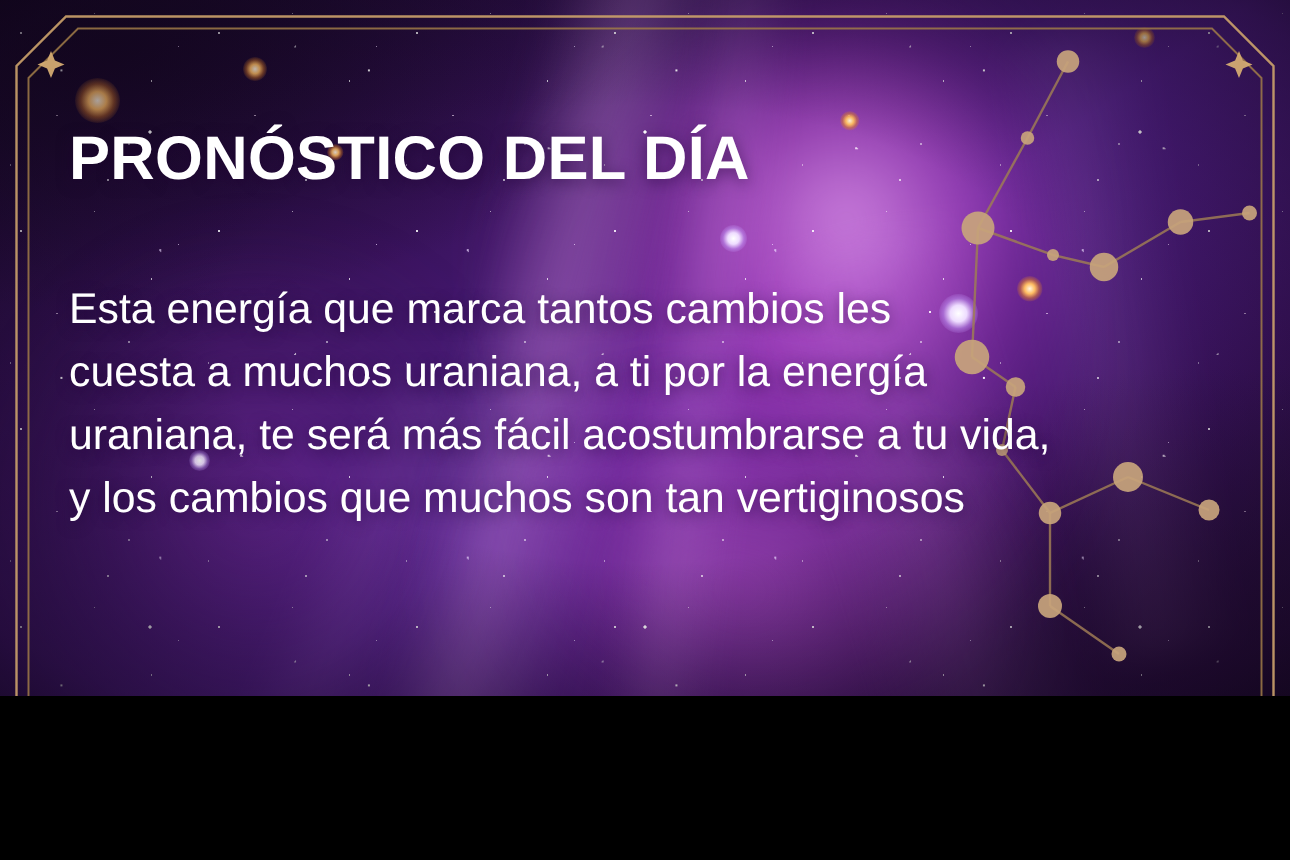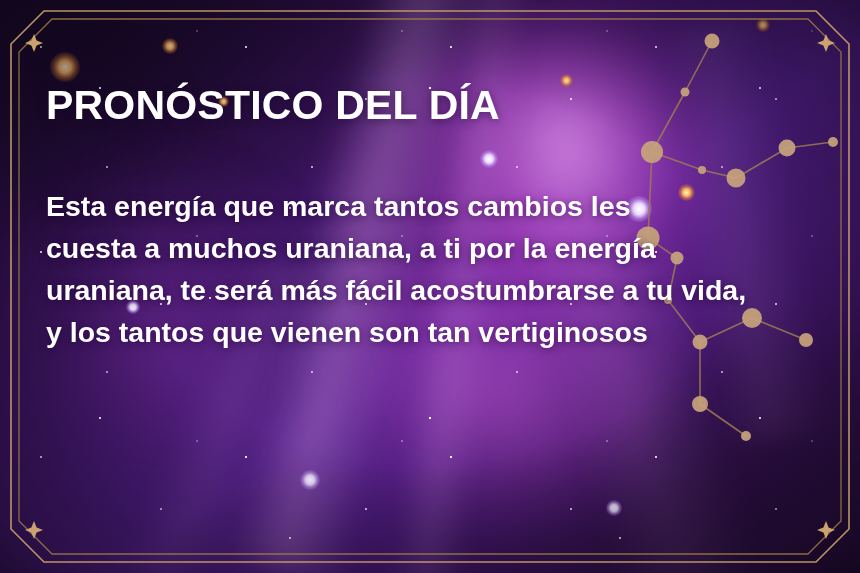--- a/index.html
+++ b/index.html
@@ -8,21 +8,21 @@
     padding: 0;
     background: #000;
   }
   body {
     font-family: "Liberation Sans", sans-serif;
   }
 
   .card {
     position: relative;
     width: 860px;
-    height: 573px;
+    height: 464px;
     overflow: hidden;
     background: #1a0a2c;
     user-select: none;
   }
 
   
   .bg-base {
     position: absolute;
     inset: 0;
     background:
@@ -155,21 +155,21 @@
     font-weight: bold;
     letter-spacing: 0.2px;
     line-height: 1.05;
     text-shadow: 0 2px 10px rgba(30,0,50,0.55);
   }
   .body-text {
     margin: 0;
     padding-top: 58px;
     color: #ffffff;
     font-size: 28.5px;
-    font-weight: bold;
+    font-weight: normal;
     line-height: 42px;
     width: 745px;
     text-shadow: 0 2px 9px rgba(32,0,54,0.60);
   }
   .body-text .ln { display: block; white-space: pre; }
 </style>
 </head>
 <body>
 
 <div class="card">
@@ -252,17 +252,17 @@
       <path d="M826,521 L828.6,527.4 L835,530 L828.6,532.6 L826,539 L823.4,532.6 L817,530 L823.4,527.4 Z"></path>
     </g>
   </svg>
 
   <div class="content">
     <h1 class="title">PRONÓSTICO DEL DÍA</h1>
     <p class="body-text" id="body-text">
         <span class="ln">Esta energía que marca tantos cambios les</span>
         <span class="ln">cuesta a muchos uraniana, a ti por la energía</span>
         <span class="ln">uraniana, te será más fácil acostumbrarse a tu vida,</span>
-        <span class="ln">y los tantos que vienen son tan vertiginosos</span>
+        <span class="ln">y los cambios que muchos son tan vertiginosos</span>
       </p>
   </div>
 
 </div>
 
 </body></html>

